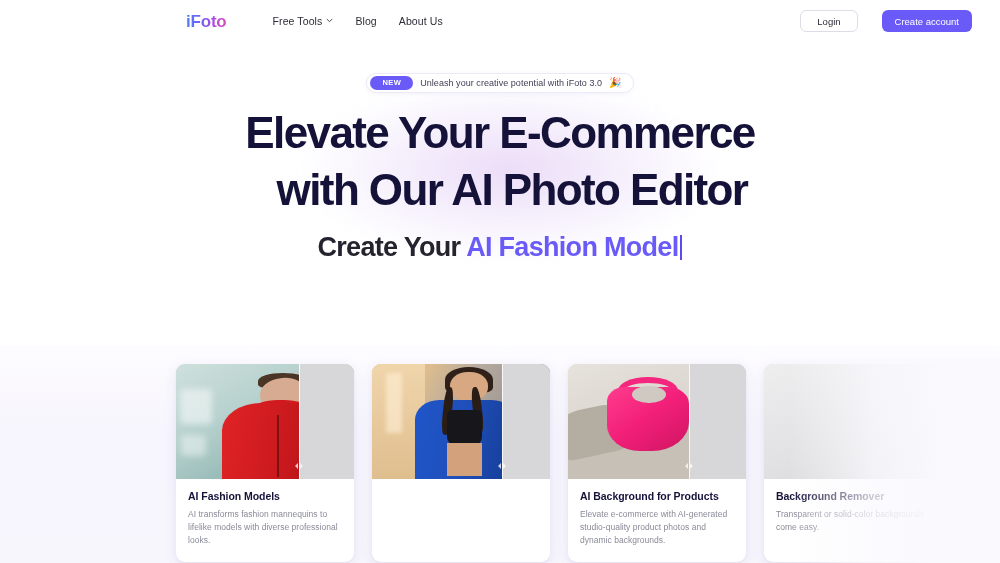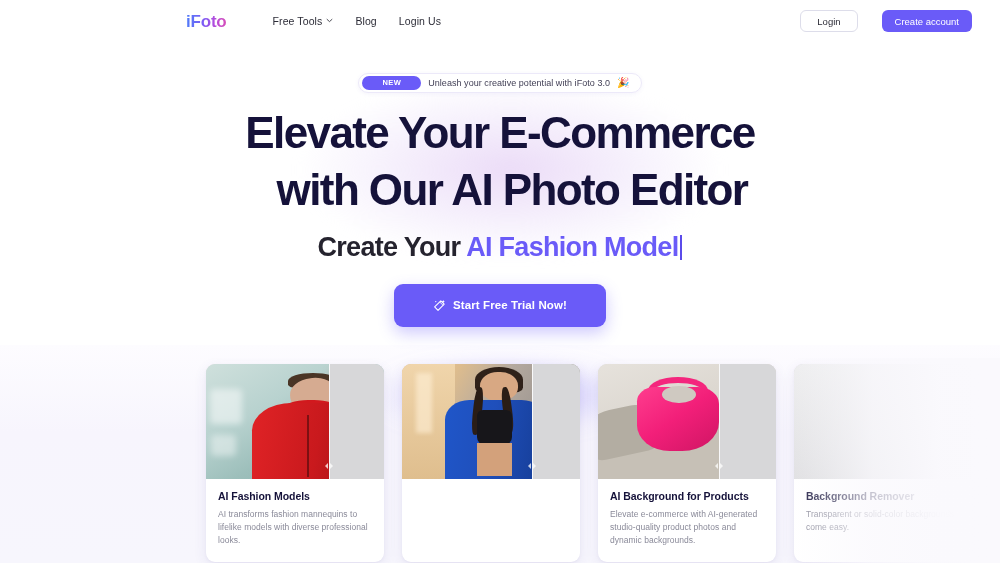--- a/index.html
+++ b/index.html
@@ -80,21 +80,21 @@
     background:rgba(255,255,255,.92);
     border:1px solid #ece9f9;
     border-radius:999px;
     padding:2px 11px 2px 3px;
     box-shadow:0 1px 4px rgba(100,80,200,.07);
     cursor:pointer;
   }
   .badge-pill {
     background:#6a5bf8; color:#fff;
     font-size:7.5px; font-weight:700; letter-spacing:.4px;
-    border-radius:999px; padding:3px 20px; line-height:1;
+    border-radius:999px; padding:3px 12px; line-height:1;
   }
   .badge-text { font-size:9px; color:#413f55; letter-spacing:.05px; }
   .badge-emoji { font-size:10px; line-height:1; }
 
   h1 {
     margin-top:11px;
     font-size:44px; line-height:57px;
     font-weight:800; letter-spacing:-1.6px;
     color:#15123a;
   }
@@ -125,21 +125,21 @@
     font-family:"Liberation Sans", sans-serif;
   }
   .cta .wand { width:13px; height:13px; display:block; }
 
   
   .cards-viewport {
     position:absolute; left:0; right:0; top:358px; height:205px;
     z-index:4; overflow:hidden;
   }
   .cards-rail {
-    position:absolute; left:206px; top:6px;
+    position:absolute; left:176px; top:6px;
     display:flex; gap:18px;
   }
   .card {
     width:178px;
     background:#ffffff;
     border-radius:9px;
     box-shadow:0 4px 14px rgba(72,58,140,.09), 0 1px 3px rgba(72,58,140,.05);
     overflow:hidden;
     flex:0 0 auto;
     cursor:pointer;
@@ -232,21 +232,21 @@
         <span class="chev">
           <svg viewBox="0 0 10 10" width="7" height="7">
               <path d="M1.5 3.4 L5 6.6 L8.5 3.4" fill="none" stroke="#2c2c37" stroke-width="1.2" stroke-linecap="round" stroke-linejoin="round"></path>
             </svg>
         </span>
       </a>
       <a class="nav-link">
         <span>Blog</span>
       </a>
       <a class="nav-link">
-        <span>Login Us</span>
+        <span>About Us</span>
       </a>
     </nav>
 
     <div class="hdr-right">
       <button class="btn-login">Login</button>
       <button class="btn-create">Create account</button>
     </div>
   </header>
 
   <section class="hero">
@@ -261,34 +261,20 @@
 
     <h1>
       <span>Elevate Your E-Commerce</span>
       <span class="l2">with Our AI Photo Editor</span>
     </h1>
 
     <div class="subline">
       <span>Create Your </span><span class="accent">AI Fashion Model</span><span class="caret"></span>
     </div>
 
-    <div class="cta-wrap">
-      <div class="glow-btn"></div>
-      <button class="cta">
-        <span class="wand">
-          <svg viewBox="0 0 16 16" width="13" height="13">
-            <path d="M9.6 2.2 L13.8 6.4 L6.2 14 L2 9.8 Z" fill="none" stroke="#ffffff" stroke-width="1.3" stroke-linejoin="round"></path>
-            <path d="M8.2 3.6 L12.4 7.8" stroke="#ffffff" stroke-width="1.1"></path>
-            <path d="M12.6 1.2 L13.2 2.6 L14.6 3.2 L13.2 3.8 L12.6 5.2 L12 3.8 L10.6 3.2 L12 2.6 Z" fill="#ffffff"></path>
-            <circle cx="3.4" cy="3.2" r=".8" fill="#ffffff"></circle>
-          </svg>
-        </span>
-        <span>Start Free Trial Now!</span>
-      </button>
-    </div>
   </section>
 
   <div class="cards-viewport">
     <div class="cards-rail">
 
       <div class="card">
         <div class="card-img">
           <div class="card-photo ph1">
             <div class="blur1"></div>
               <div class="blur2"></div>

